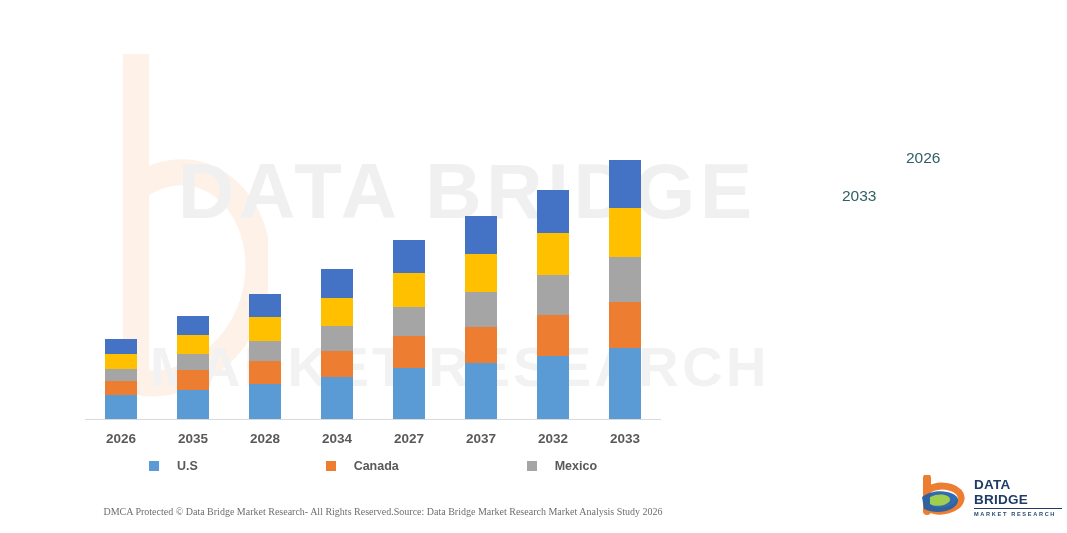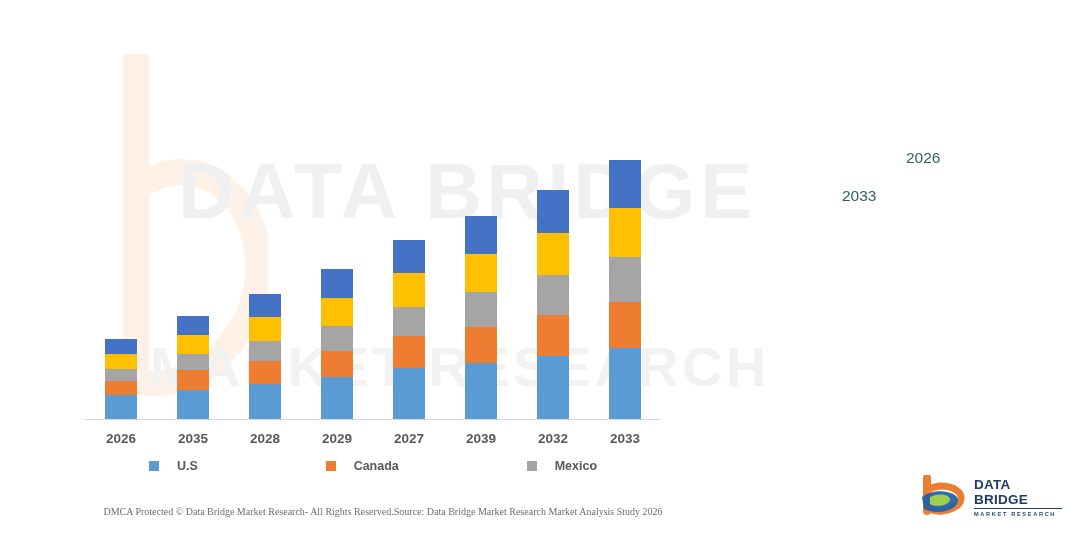--- a/index.html
+++ b/index.html
@@ -160,23 +160,23 @@
           </div>
         </div>
       </div>
     <div class="axis-line"></div>
   </div>
 
   <div class="xlabels" id="xlabels">
       <div class="xlab">2026</div>
       <div class="xlab">2035</div>
       <div class="xlab">2028</div>
-      <div class="xlab">2029</div>
+      <div class="xlab">2034</div>
       <div class="xlab">2027</div>
-      <div class="xlab">2039</div>
+      <div class="xlab">2037</div>
       <div class="xlab">2032</div>
       <div class="xlab">2033</div>
     </div>
 
   <div class="legend" id="legend">
       <div class="lg">
         <span class="lg-sw" style="background: rgb(91, 155, 213);"></span>
         <span class="lg-tx">U.S</span>
       </div>
       <div class="lg">

